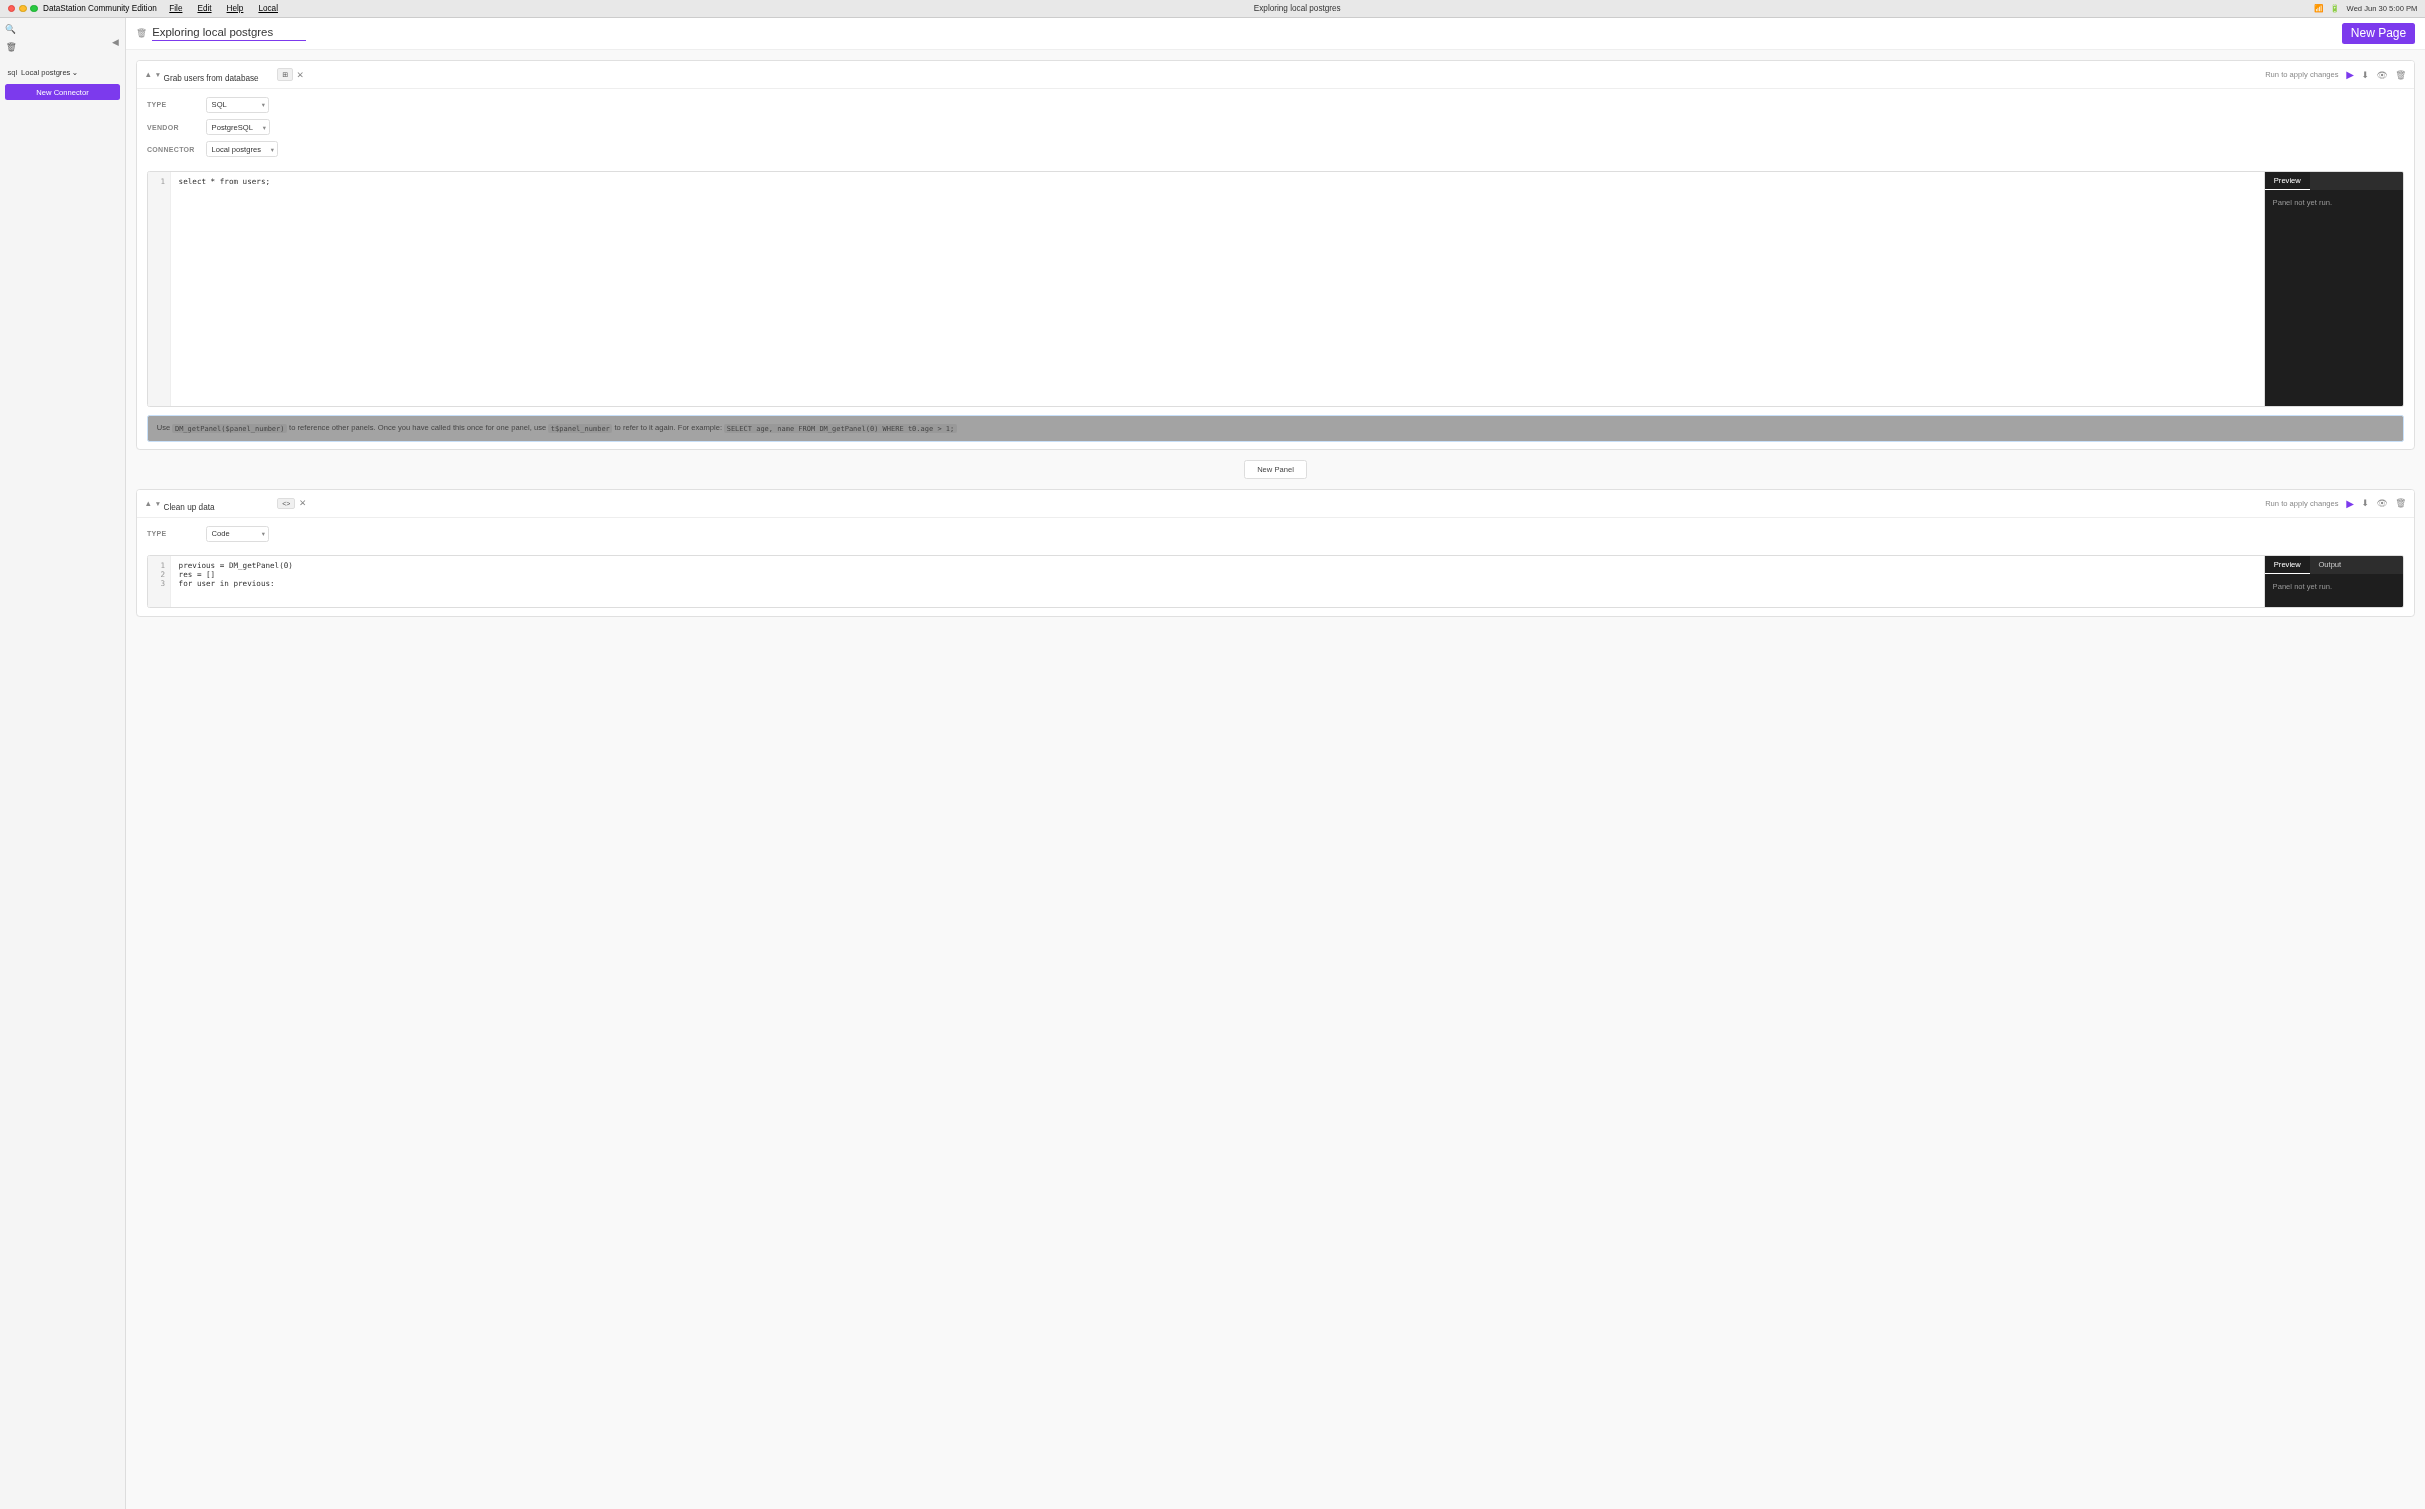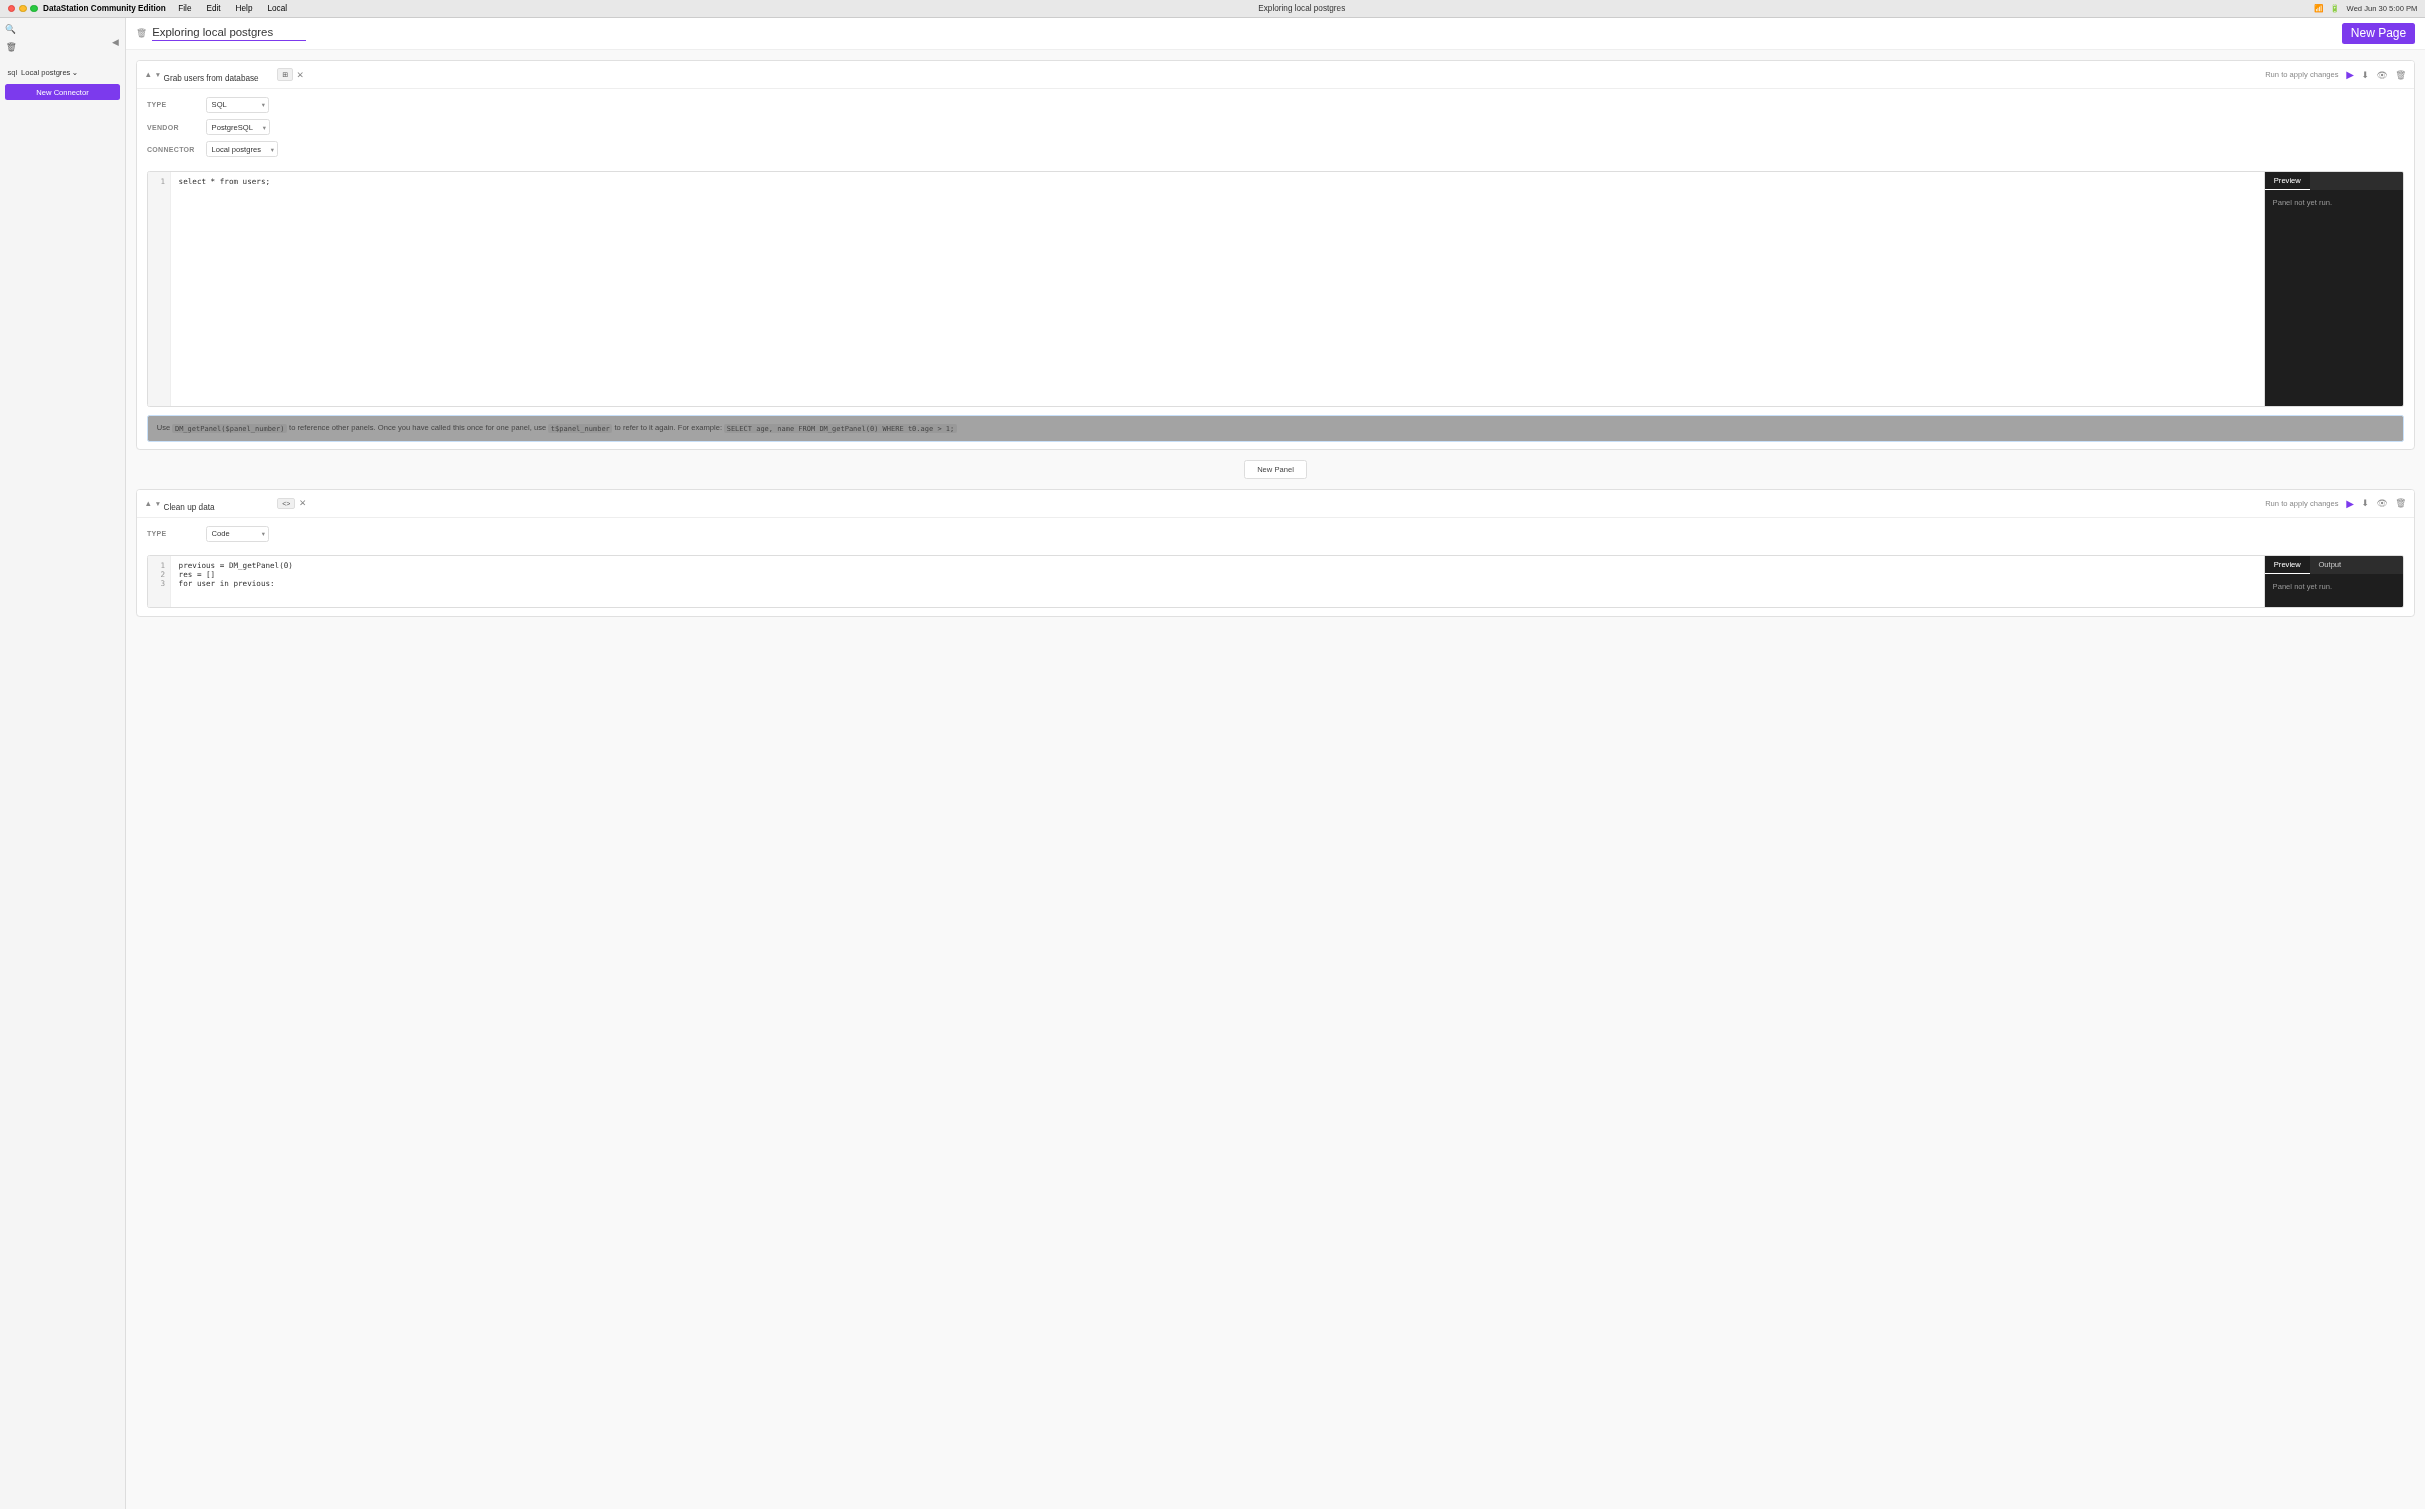--- a/index.html
+++ b/index.html
@@ -46,26 +46,27 @@
     .tl-green { background: #28c840; border: 0.6px solid #1aad2f; }
 
     .menu-bar {
       display: flex;
       gap: 10px;
       align-items: center;
       font-size: 8.2px;
     }
 
     .menu-bar-app {
-      font-weight: 700;
+      font-weight: 400;
     }
 
     .menu-bar-item {
       cursor: pointer;
       padding: 1.3px 2.5px;
+      text-decoration: underline;
     }
 
     .title-bar-center {
       font-size: 8.2px;
       color: #333;
       font-weight: 500;
     }
 
     .title-bar-right {
       display: flex;

